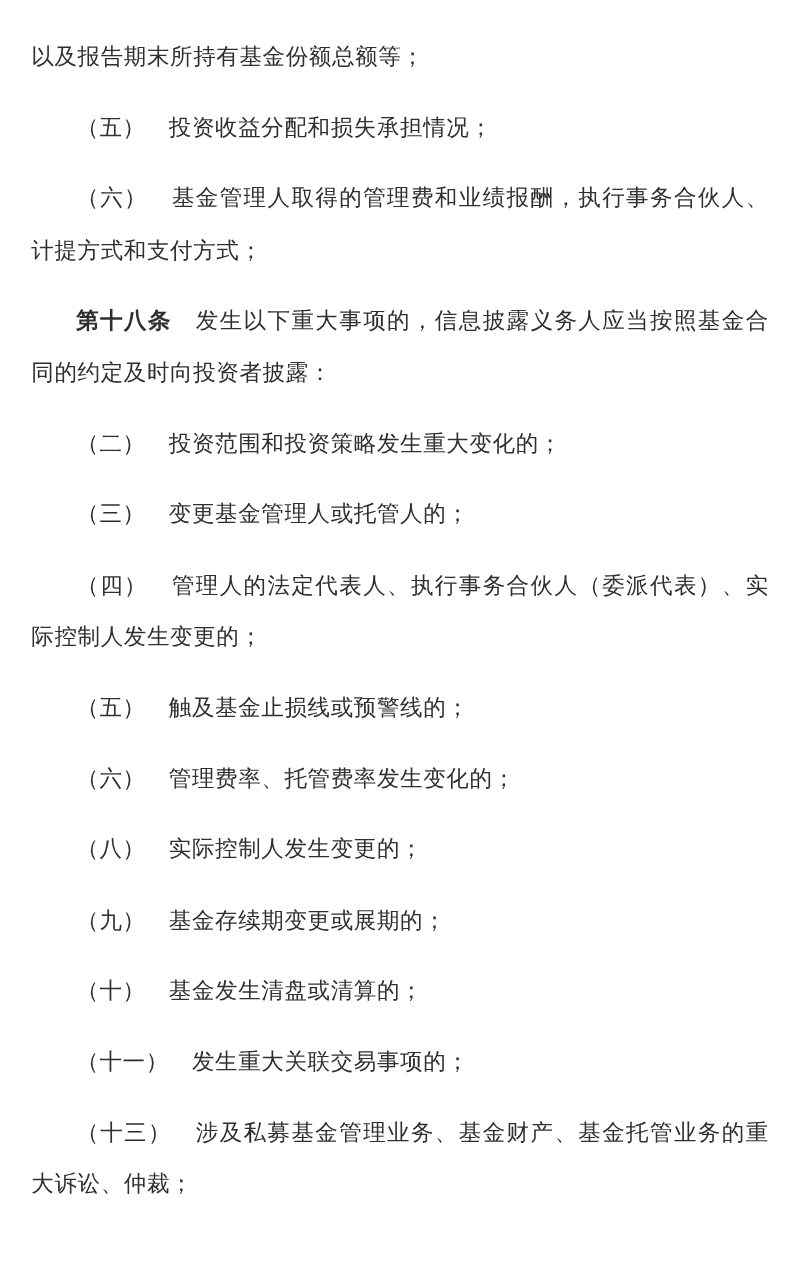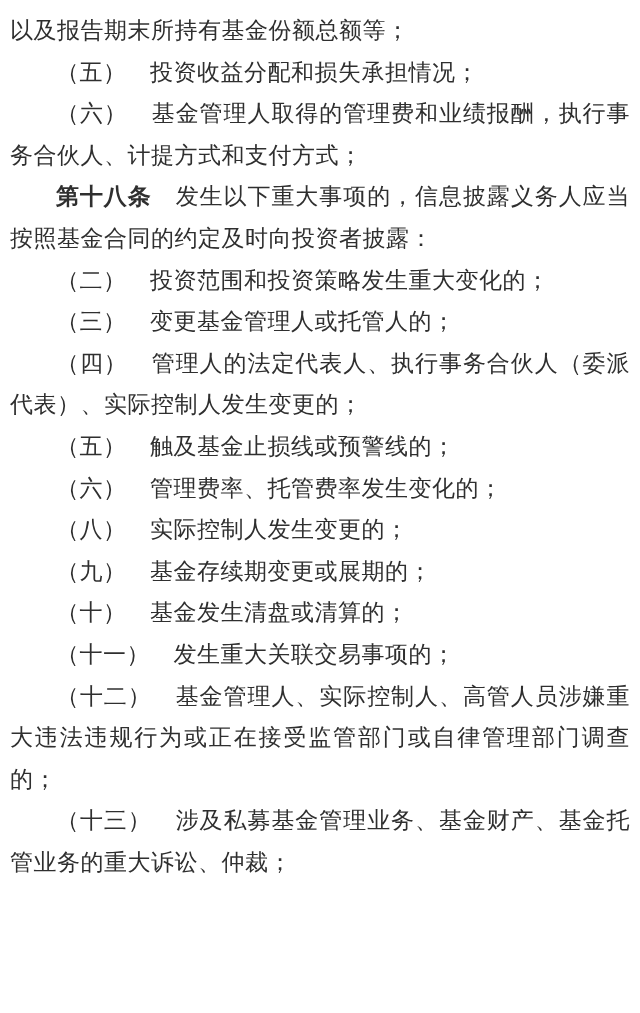--- a/index.html
+++ b/index.html
@@ -15,22 +15,22 @@
     color: #2f2f2f;
   }
   .doc-page {
     box-sizing: border-box;
     width: 640px;
     height: 1013px;
     padding: 10px 10px 0 10px;
     background: #ffffff;
   }
   p.para {
-    margin: 0;
-    font-size: 23px;
+    margin: 15px;
+    font-size: 18px;
     line-height: 41.6px;
     letter-spacing: 0.5px;
     text-align: justify;
     text-indent: 2em;
     word-break: break-all;
   }
   p.para.no-indent {
     text-indent: 0;
   }
   .clause-number {
@@ -64,17 +64,16 @@
 
 
   <p class="para"><span>（八）　实际控制人发生变更的；</span></p>
 
   <p class="para"><span>（九）　基金存续期变更或展期的；</span></p>
 
   <p class="para"><span>（十）　基金发生清盘或清算的；</span></p>
 
   <p class="para"><span>（十一）　发生重大关联交易事项的；</span></p>
 
-  <p class="para"><span>（十二）　基金管理人、实际控制人、高管人员涉嫌重大违法违规行为或正在接受监管部门或自律管理部门调查的；</span></p>
 
   <p class="para"><span>（十三）　涉及私募基金管理业务、基金财产、基金托管业务的重大诉讼、仲裁；</span></p>
 
 </div>
 
 </body></html>

